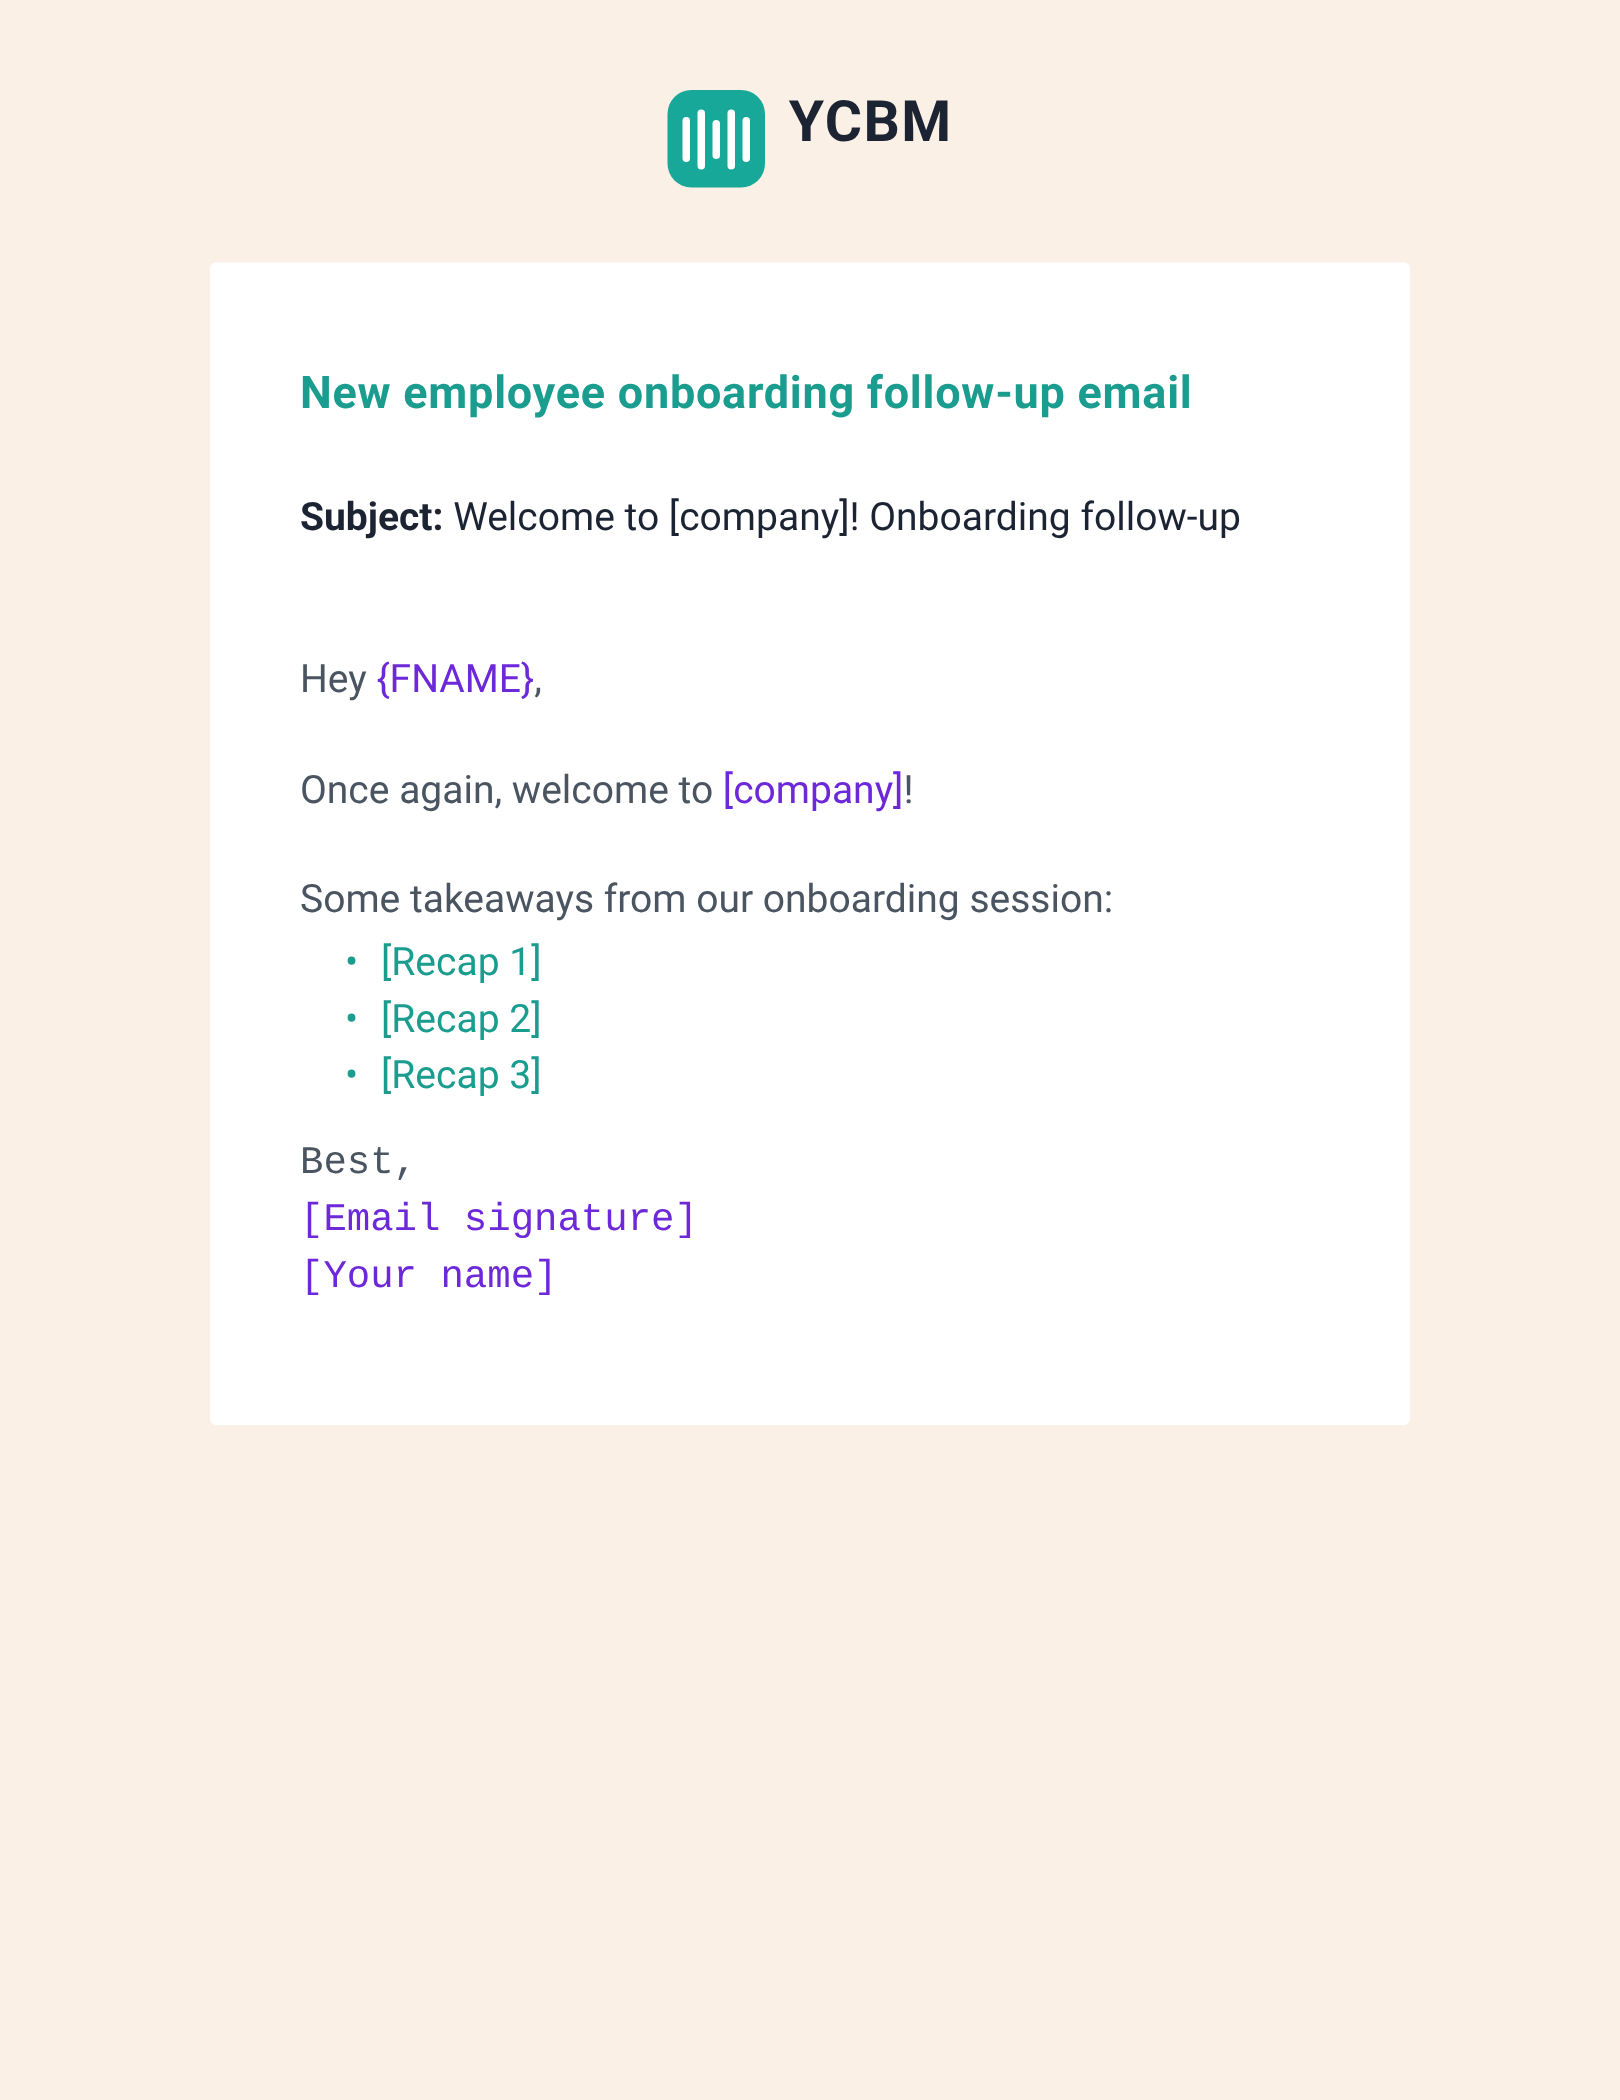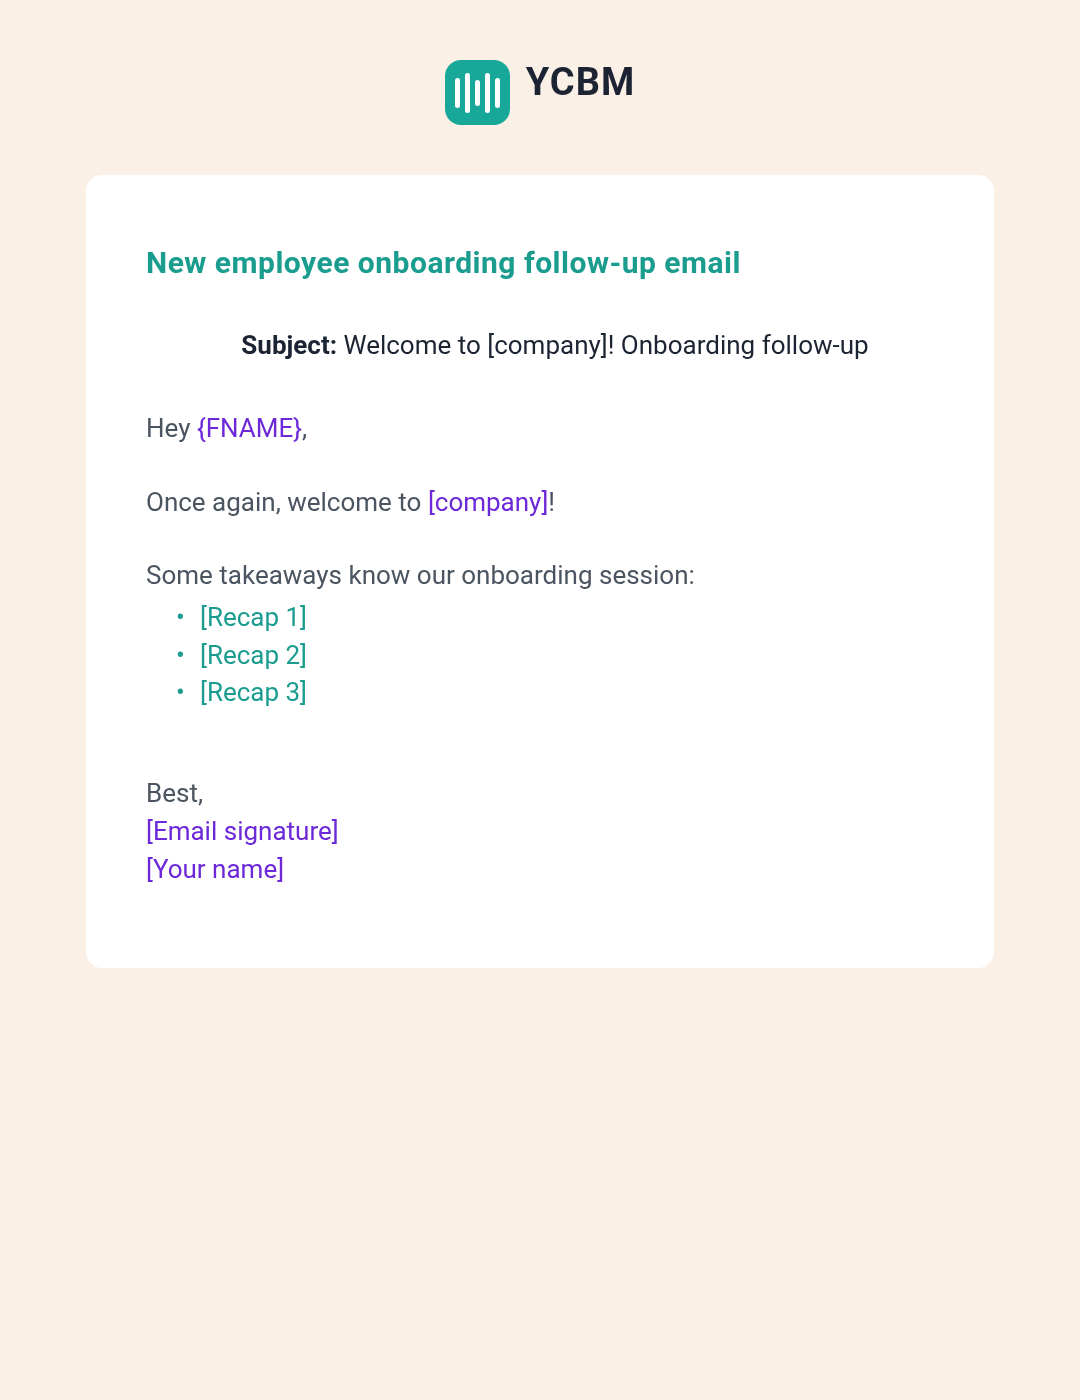--- a/index.html
+++ b/index.html
@@ -36,38 +36,37 @@
     .logo-bar:nth-child(3) { height: 26px; }
     .logo-bar:nth-child(4) { height: 40px; }
     .logo-bar:nth-child(5) { height: 30px; }
     .logo-text {
       font-size: 38px;
       font-weight: 700;
       color: #1c2434;
       letter-spacing: 1px;
     }
     .card {
-      width: 908px;
+      width: 800px;
       margin: 0 auto;
       background: #fff;
-      border-radius: 16px;
+      border-radius: 4px;
       padding: 70px 30px 80px 60px;
     }
     .title {
       color: #1a9c8e;
       font-size: 30px;
       font-weight: 700;
       margin-bottom: 50px;
       letter-spacing: 0.5px;
     }
     .subject-line {
       font-size: 26px;
       color: #1c2434;
-      margin-bottom: 50px;
-      text-align: center;
+      margin-bottom: 75px;
     }
     .subject-label {
       font-weight: 700;
     }
     .body-text {
       font-size: 26px;
       color: #4a5561;
       line-height: 1.45;
       margin-bottom: 36px;
     }
@@ -87,21 +86,22 @@
       position: relative;
       padding-left: 24px;
     }
     .takeaways li::before {
       content: '•';
       position: absolute;
       left: 0;
       color: #1a9c8e;
     }
     .signoff {
-      margin-top: 63px;
+      margin-top: 20px;
+      font-family: Liberation Mono, monospace;
     }
   </style>
 </head>
 <body>
 
 <div class="logo-container">
   <div class="logo-icon">
     <div class="logo-bar"></div>
     <div class="logo-bar"></div>
     <div class="logo-bar"></div>
@@ -120,21 +120,21 @@
 
   <p class="body-text">
     <span>Hey </span><span class="placeholder">{FNAME}</span><span>,</span>
   </p>
 
   <p class="body-text">
     <span>Once again, welcome to </span><span class="placeholder">[company]</span><span>!</span>
   </p>
 
 
-  <p class="body-text">Some takeaways know our onboarding session:</p>
+  <p class="body-text">Some takeaways from our onboarding session:</p>
   <ul class="takeaways">
     <li>[Recap 1]</li>
     <li>[Recap 2]</li>
     <li>[Recap 3]</li>
   </ul>
 
 
   <div class="body-text signoff">
     <div>Best,</div>
     <div class="placeholder">[Email signature]</div>

